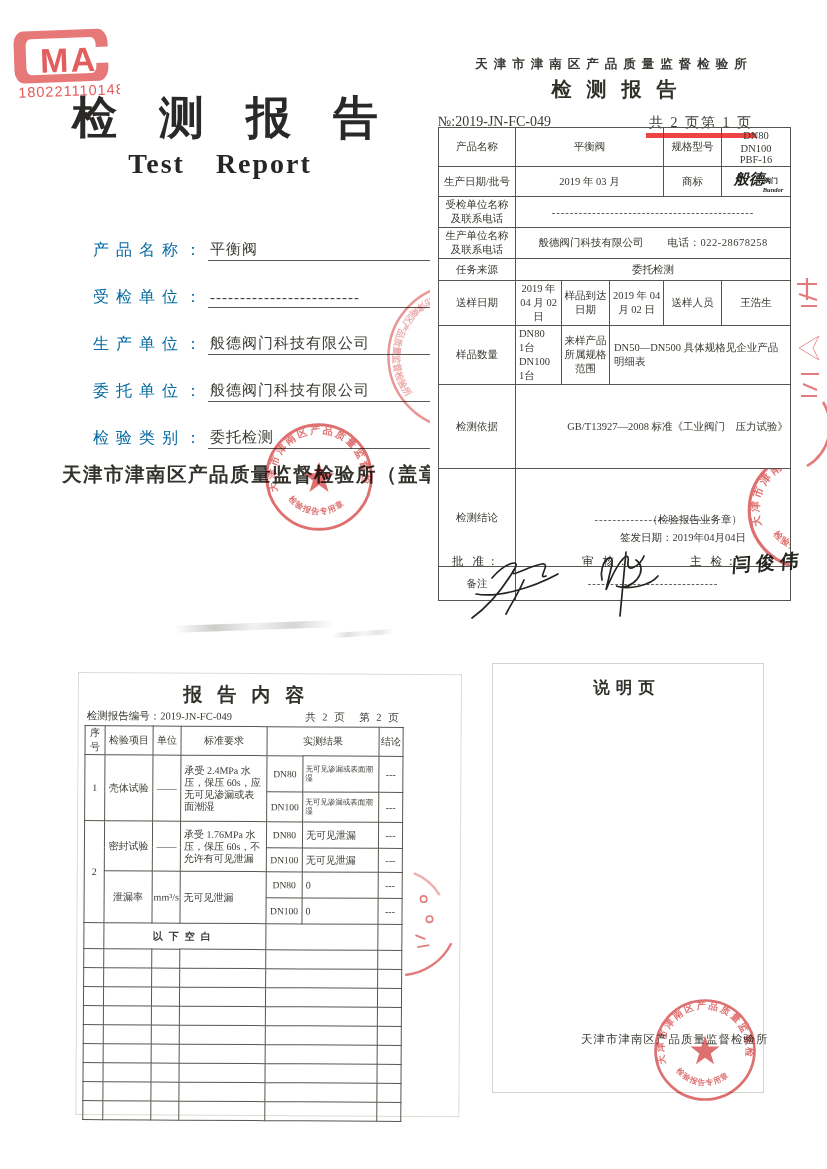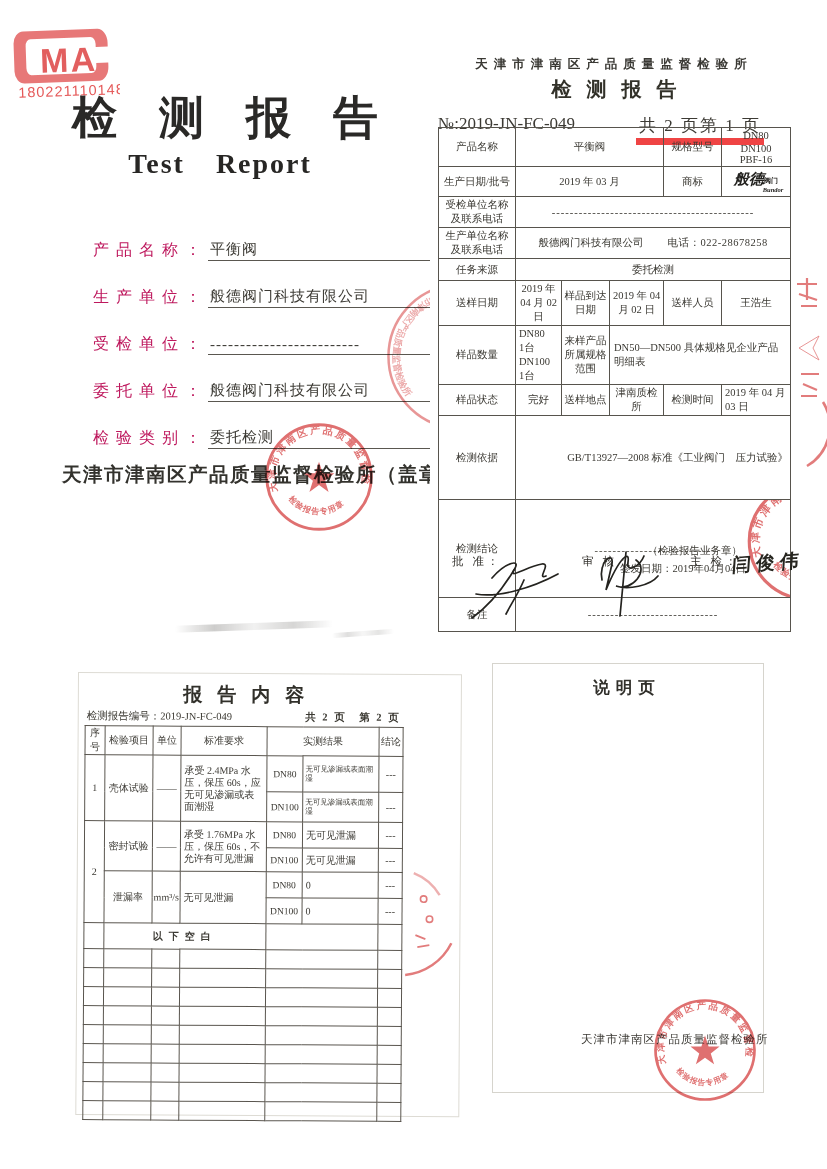--- a/index.html
+++ b/index.html
@@ -25,36 +25,36 @@
     color:#2a2927;white-space:nowrap;
   }
   .cover-title-en{
     left:30px;top:148px;width:380px;text-align:center;
     font-size:28px;font-weight:bold;word-spacing:22px;letter-spacing:2px;color:#272624;
   }
   .cover-no{left:30px;top:188px;width:380px;text-align:center;font-size:15px;color:#35342f;}
   .cover-no .num{border-bottom:1px solid #55534d;padding:0 8px 1px 8px;letter-spacing:1px;}
   .cover-fields{left:93px;top:240px;width:320px;}
   .cover-field{height:47px;font-size:16px;white-space:nowrap;}
-  .cover-field .lbl{letter-spacing:7px;color:#be185d;}
+  .cover-field .lbl{letter-spacing:7px;color:#0369a1;}
   .cover-field .val{
     display:inline-block;min-width:228px;border-bottom:1px solid #5a5750;
     font-size:15px;letter-spacing:1px;color:#3d3b35;padding:0 2px 1px 2px;vertical-align:bottom;
   }
   .cover-footer{
     left:62px;top:461px;width:400px;font-size:19.5px;font-weight:bold;
     letter-spacing:1.5px;color:#33322d;white-space:nowrap;
   }
 
   
   #rp1{left:430px;top:40px;width:397px;height:600px;}
   .rp1-org{left:0;top:16px;width:368px;text-align:center;font-size:12.5px;font-weight:bold;letter-spacing:6px;color:#3a3934;}
   .rp1-title{left:0;top:36px;width:368px;text-align:center;font-size:20px;font-weight:bold;letter-spacing:15px;text-indent:15px;color:#323129;}
-  .rp1-noline{left:8px;top:74px;width:352px;font-size:17px;color:#3c3a34;}
-  .rp1-noline .pg{position:absolute;right:26px;top:0;border-bottom:7px solid #ef4444;padding:0 3px 1px 3px;letter-spacing:2px;}
+  .rp1-noline{left:8px;top:74px;width:352px;font-size:14px;color:#3c3a34;}
+  .rp1-noline .pg{position:absolute;right:34px;top:0;border-bottom:5px solid #ef4444;padding:0 3px 1px 3px;letter-spacing:2px;}
   table.t1{position:absolute;left:8px;top:87px;width:352px;border-collapse:collapse;table-layout:fixed;}
   table.t1 td{
     border:1px solid #57544d;font-size:10.5px;color:#3a3832;
     text-align:center;vertical-align:middle;padding:1px 2px;overflow:hidden;
   }
   table.t1{border:1.5px solid #4b4842;}
   .tel{display:inline-block;margin-left:24px;letter-spacing:.5px;}
   .brand{font-style:italic;font-weight:bold;font-size:15px;letter-spacing:0;color:#23221f;white-space:nowrap;}
   .brand .small{font-size:7px;font-style:normal;vertical-align:1px;}
   .brand .en{font-size:6.5px;display:block;margin-top:-3px;margin-left:34px;font-style:italic;}
@@ -70,21 +70,21 @@
   .chief-name{
     position:absolute;left:288px;top:0px;font-size:19px;font-weight:bold;
     transform:rotate(-4deg) skewX(-8deg);letter-spacing:5px;color:#26251f;
   }
 
   
   #rp2{left:78px;top:672px;width:382px;height:441px;border:1px solid #dddbd4;
        transform:rotate(.35deg);transform-origin:top left;background:#fff;}
   .rp2-title{left:6px;top:8px;width:318px;text-align:center;font-size:19px;font-weight:bold;letter-spacing:15px;text-indent:15px;color:#31302a;}
   .rp2-noline{left:8px;top:36px;width:316px;font-size:10.5px;color:#3b3932;}
-  .rp2-noline .pg{position:absolute;right:2px;top:0;letter-spacing:2px;font-weight:bold;}
+  .rp2-noline .pg{position:absolute;right:2px;top:0;letter-spacing:2px;}
   table.t2{position:absolute;left:6px;top:52px;width:318px;border-collapse:collapse;table-layout:fixed;border:1.5px solid #4b4842;}
   table.t2 td{border:1px solid #5a564f;font-size:10px;color:#3b3933;text-align:center;vertical-align:middle;padding:0 1px;overflow:hidden;}
   table.t2 td.req{text-align:left;padding:1px 3px;font-size:10px;line-height:12px;}
   table.t2 td.tiny{font-size:7.5px;line-height:8.5px;text-align:left;padding:0 2px;}
   table.t2 td.dn{font-size:9.5px;}
   .blanknote{font-size:13px;font-weight:bold;letter-spacing:6px;}
 
   
   #np{left:492px;top:663px;width:270px;height:428px;border:1px solid #d6d4cd;background:#fff;}
   .np-title{left:0;top:13px;width:268px;text-align:center;font-size:16.5px;font-weight:bold;letter-spacing:6px;color:#31302b;}
@@ -112,24 +112,24 @@
   </svg>
 
   <div class="abs cover-title">检测报告</div>
   <div class="abs cover-title-en">Test Report</div>
 
   <div class="abs cover-fields">
     <div class="cover-field">
       <span class="lbl">产品名称：</span><span class="val">平衡阀</span>
     </div>
     <div class="cover-field">
-      <span class="lbl">生产单位：</span><span class="val">般德阀门科技有限公司</span>
+      <span class="lbl">受检单位：</span><span class="val">-------------------------</span>
     </div>
     <div class="cover-field">
-      <span class="lbl">受检单位：</span><span class="val">-------------------------</span>
+      <span class="lbl">生产单位：</span><span class="val">般德阀门科技有限公司</span>
     </div>
     <div class="cover-field">
       <span class="lbl">委托单位：</span><span class="val">般德阀门科技有限公司</span>
     </div>
     <div class="cover-field">
       <span class="lbl">检验类别：</span><span class="val">委托检测</span>
     </div>
   </div>
 
   <div class="abs cover-footer">天津市津南区产品质量监督检验所（盖章）</div>
@@ -219,28 +219,20 @@
     </tr>
     <tr style="height:32px">
       <td>样品数量</td>
       <td style="text-align:left;padding-left:3px;">
         <div>DN80　1台</div>
         <div>DN100　1台</div>
       </td>
       <td>来样产品所属规格范围</td>
       <td colspan="3" style="text-align:left;padding-left:4px;">DN50—DN500 具体规格见企业产品明细表</td>
     </tr>
-    <tr style="height:28px">
-      <td>样品状态</td>
-      <td>完好</td>
-      <td>送样地点</td>
-      <td>津南质检所</td>
-      <td>检测时间</td>
-      <td style="text-align:left;padding-left:3px;">2019 年 04 月 03 日</td>
-    </tr>
     <tr style="height:84px">
       <td>检测依据</td>
       <td colspan="5" style="text-align:right;padding-left:10px;">GB/T13927—2008 标准《工业阀门　压力试验》</td>
     </tr>
     <tr style="height:98px">
       <td>检测结论</td>
       <td colspan="5" class="concl-cell">
         <span class="concl-dash dashcell">--------------------------</span>
         <span class="concl-note">（检验报告业务章）</span>
         <span class="concl-date">签发日期：2019年04月04日</span>

